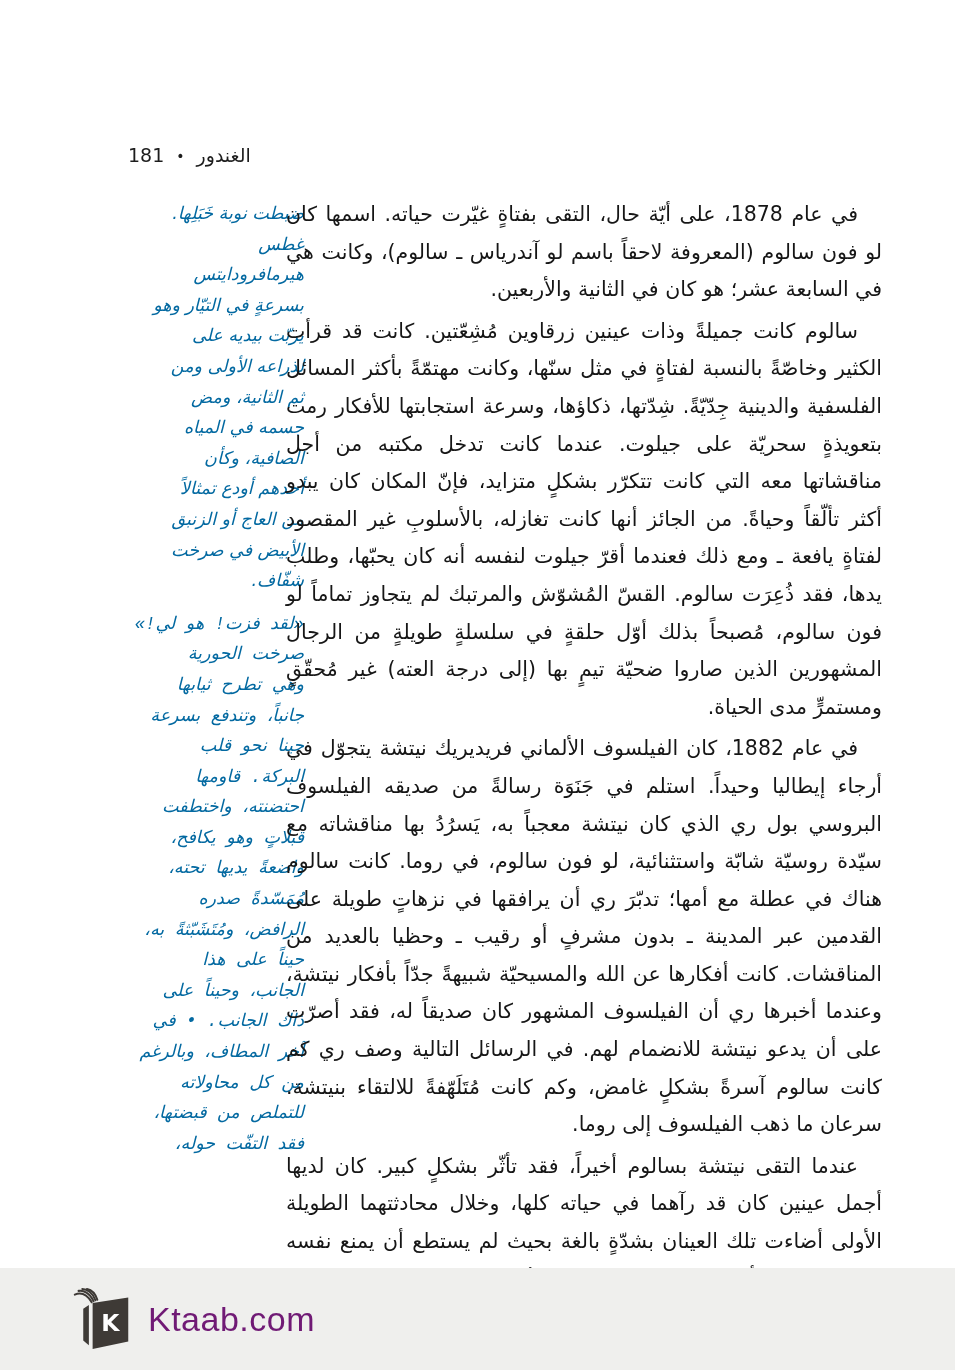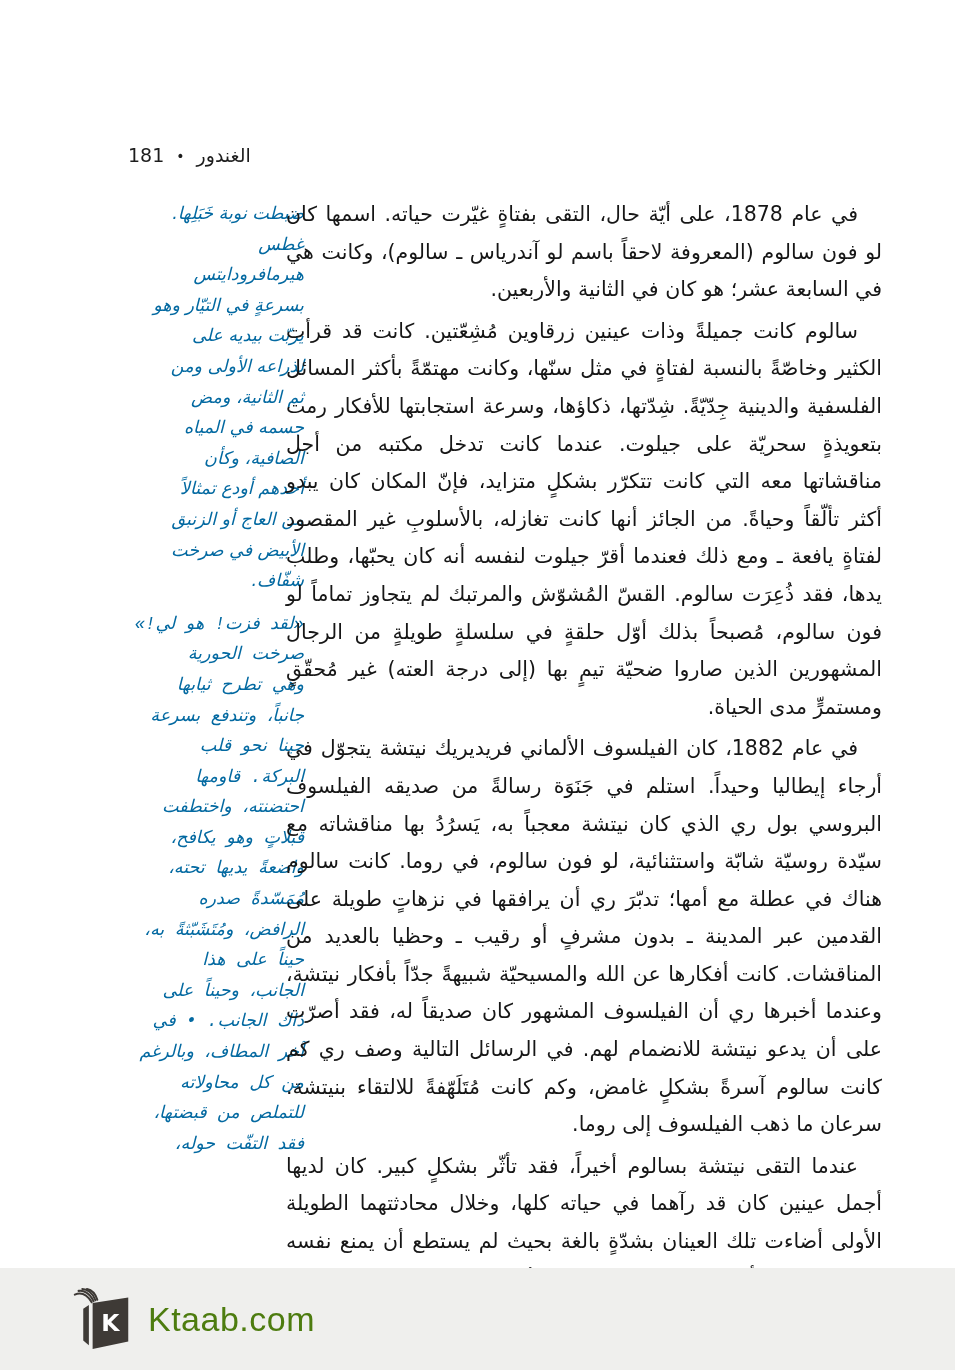--- a/index.html
+++ b/index.html
@@ -71,21 +71,21 @@
     background: #efefed;
     display: flex;
     align-items: center;
     padding-left: 72px;
     box-sizing: border-box;
   }
   .logo-wrap { display: flex; align-items: center; gap: 16px; }
   .brand {
     font-family: "Liberation Sans", sans-serif;
     font-size: 34px;
-    color: #4d7c0f;
+    color: #701a75;
     letter-spacing: 0.5px;
   }
 </style>
 </head>
 <body>
 
 <div class="page">
 
   <div class="running-head">
     <span>الغندور</span>

